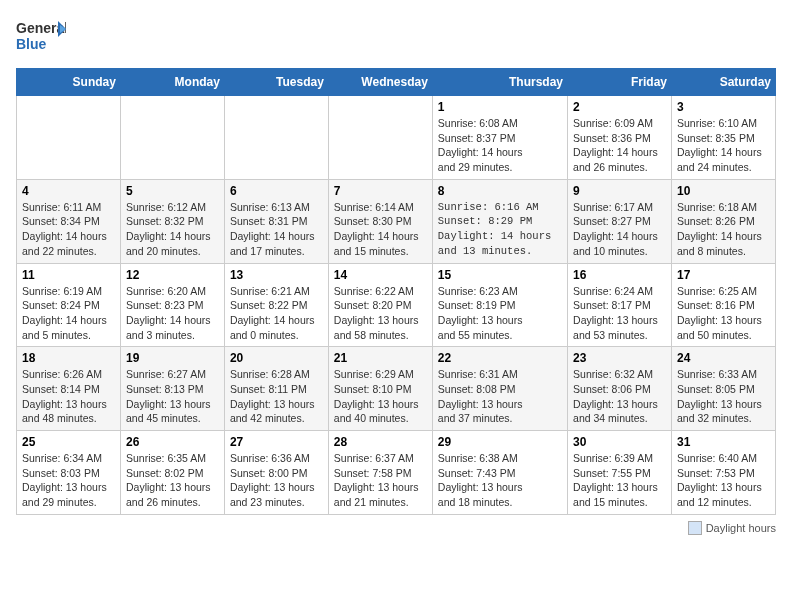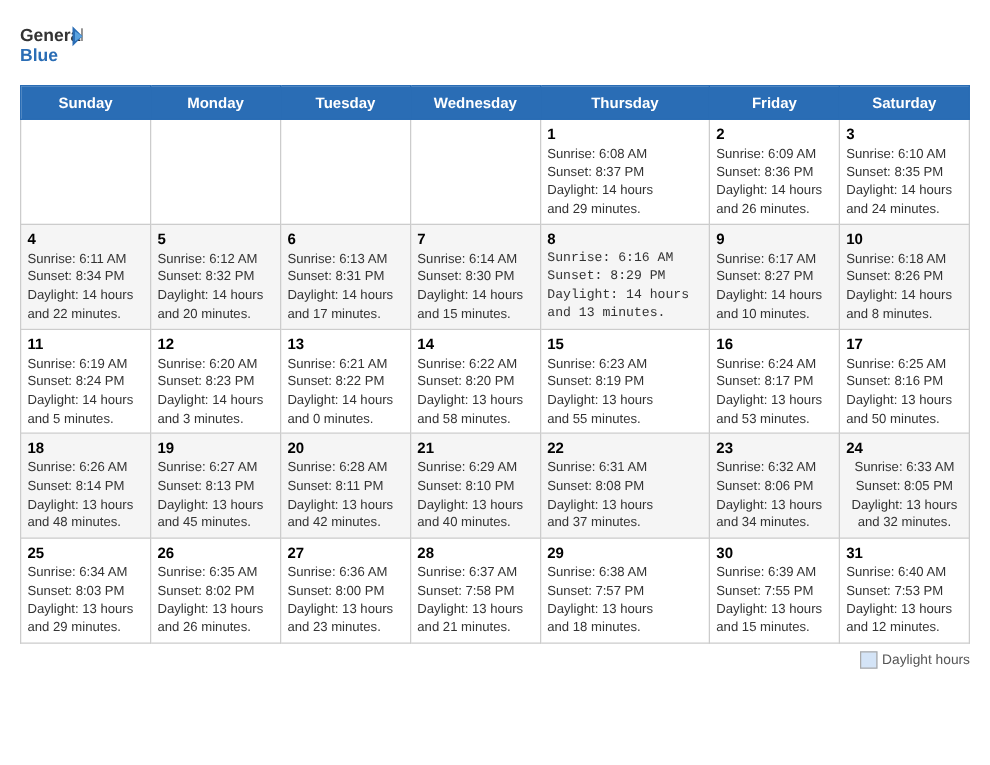--- a/index.html
+++ b/index.html
@@ -35,21 +35,21 @@
     }
     table {
       width: 100%;
       border-collapse: collapse;
       font-size: 11px;
     }
     thead tr th {
       background-color: #2a6db5;
       color: #fff;
       padding: 6px 4px;
-      text-align: center;
+      text-align: right;
       font-size: 12px;
       font-weight: bold;
       border: 1px solid #2a6db5;
     }
     tbody tr td {
       border: 1px solid #ccc;
       vertical-align: top;
       padding: 4px 5px;
       height: 80px;
       background: #fff;
@@ -282,21 +282,21 @@
         </td>
         <td>
           <div class="day-number">23</div>
           <div class="day-info" style="white-space: pre-line;">Sunrise: 6:32 AM
 Sunset: 8:06 PM
 Daylight: 13 hours
 and 34 minutes.</div>
         </td>
         <td>
           <div class="day-number">24</div>
-          <div class="day-info" style="white-space: pre-line; text-align: center;">Sunrise: 6:33 AM
+          <div class="day-info" style="white-space: pre-line;">Sunrise: 6:33 AM
 Sunset: 8:05 PM
 Daylight: 13 hours
 and 32 minutes.</div>
         </td>
       </tr>
       <tr>
         <td>
           <div class="day-number">25</div>
           <div class="day-info" style="white-space: pre-line;">Sunrise: 6:34 AM
 Sunset: 8:03 PM
@@ -320,21 +320,21 @@
         <td>
           <div class="day-number">28</div>
           <div class="day-info" style="white-space: pre-line;">Sunrise: 6:37 AM
 Sunset: 7:58 PM
 Daylight: 13 hours
 and 21 minutes.</div>
         </td>
         <td>
           <div class="day-number">29</div>
           <div class="day-info" style="white-space: pre-line;">Sunrise: 6:38 AM
-Sunset: 7:57 PM
+Sunset: 7:43 PM
 Daylight: 13 hours
 and 18 minutes.</div>
         </td>
         <td>
           <div class="day-number">30</div>
           <div class="day-info" style="white-space: pre-line;">Sunrise: 6:39 AM
 Sunset: 7:55 PM
 Daylight: 13 hours
 and 15 minutes.</div>
         </td>

